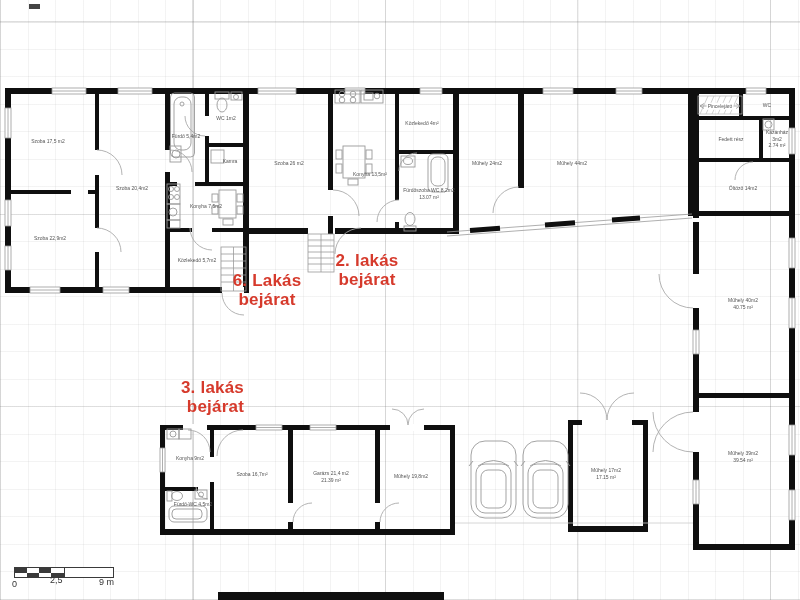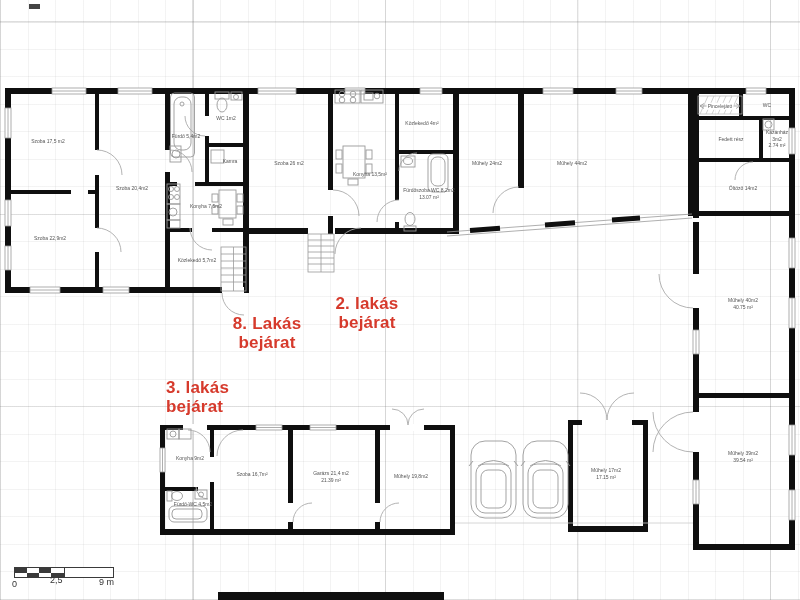--- a/index.html
+++ b/index.html
@@ -15,23 +15,23 @@
   }
   svg.plan{position:absolute;left:0;top:0;}
   .rlabel{
     position:absolute;transform:translate(-50%,-50%);
     font-size:5px;line-height:1.3;color:#555;text-align:center;
     white-space:pre-line;pointer-events:none;
   }
   .rlabel.bg{background:#fff;padding:0 1px;}
   .ann{
     position:absolute;color:#d63a2c;font-weight:bold;font-size:17px;
-    line-height:1.12;white-space:pre-line;letter-spacing:.2px;
+    line-height:1.12;white-space:pre-line;letter-spacing:.2px;text-align:right;
   }
-  .ann.center{text-align:center;margin-top:43px;}
+  .ann.center{text-align:center;}
   .scalebar{
     position:absolute;left:14px;top:567px;width:98px;height:9px;
     border:1px solid #3a3a3a;background:#fff;display:flex;
   }
   .sb-checks{width:49px;height:100%;display:grid;
     grid-template-columns:repeat(4,1fr);grid-template-rows:1fr 1fr;}
   .sb-c{border:0;}
   .sb-dark{background:#3a3a3a;}
   .sb-light{background:#fff;}
   .sb-plain{width:49px;height:100%;background:#fff;border-left:1px solid #3a3a3a;}
@@ -394,21 +394,21 @@
 39.54 m²</div>
   <div class="rlabel" style="left:190px;top:458px">Konyha 9m2</div>
   <div class="rlabel" style="left:193px;top:504px">Fürdő-WC 4,5m2</div>
   <div class="rlabel" style="left:252px;top:474px">Szoba 16,7m²</div>
   <div class="rlabel" style="left:331px;top:476px">Garázs 21,4 m2
 21.39 m²</div>
   <div class="rlabel" style="left:411px;top:476px">Műhely 19,8m2</div>
   <div class="rlabel" style="left:606px;top:473px">Műhely 17m2
 17.15 m²</div>
 
-  <div class="ann center" style="left:226px;top:271px;width:82px">8. Lakás
+  <div class="ann center" style="left:226px;top:271px;width:82px">6. Lakás
 bejárat</div>
   <div class="ann center" style="left:330px;top:251px;width:74px">2. lakás
 bejárat</div>
   <div class="ann" style="left:166px;top:378px;width:78px">3. lakás
 bejárat</div>
 
   <div class="scalebar">
     <div class="sb-checks">
       <div class="sb-c sb-dark"></div>
         <div class="sb-c sb-light"></div>

